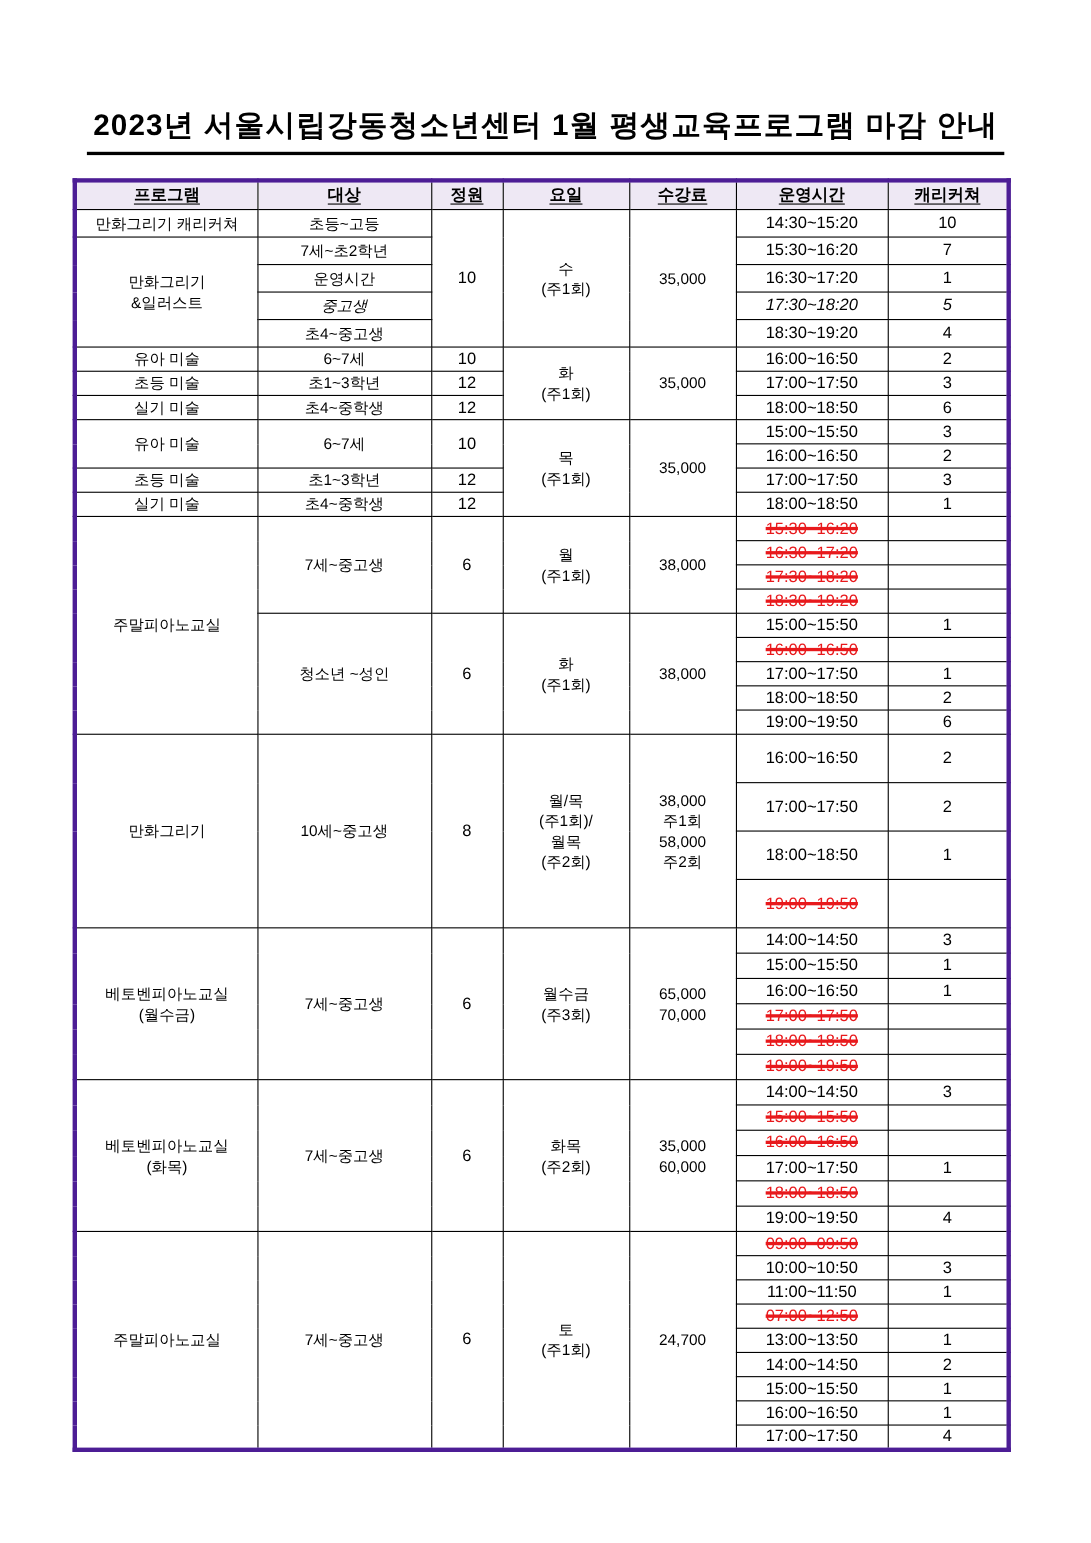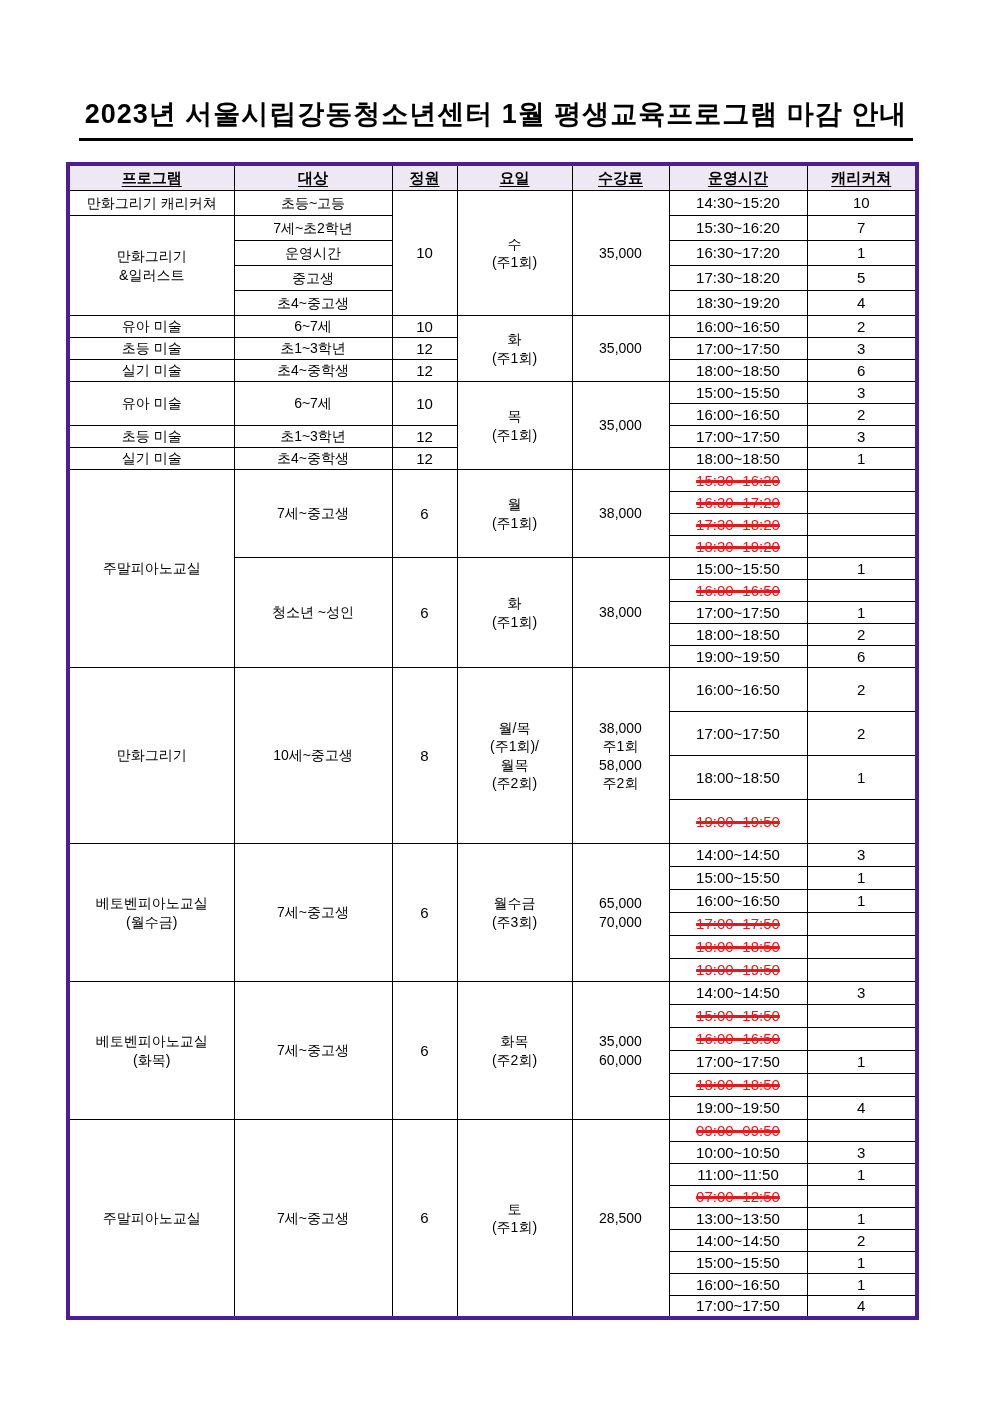--- a/index.html
+++ b/index.html
@@ -108,21 +108,21 @@
 &amp;일러스트</td>
         <td class="target">7세~초2학년</td>
         <td class="time">15:30~16:20</td>
         <td class="left">7</td>
       </tr>
       <tr style="height: 25px;">
         <td class="target">운영시간</td>
         <td class="time">16:30~17:20</td>
         <td class="left">1</td>
       </tr>
-      <tr style="height: 25px;">
+      <tr style="height: 25px; font-style: italic;">
         <td class="target">중고생</td>
         <td class="time">17:30~18:20</td>
         <td class="left">5</td>
       </tr>
       <tr style="height: 25px;">
         <td class="target">초4~중고생</td>
         <td class="time">18:30~19:20</td>
         <td class="left">4</td>
       </tr>
       <tr style="height: 22px;">
@@ -314,21 +314,21 @@
       <tr style="height: 23px;">
         <td class="time">19:00~19:50</td>
         <td class="left">4</td>
       </tr>
       <tr style="height: 22px;">
         <td class="program" rowspan="9">주말피아노교실</td>
         <td class="target" rowspan="9">7세~중고생</td>
         <td class="cap" rowspan="9">6</td>
         <td class="day" rowspan="9">토
 (주1회)</td>
-        <td class="fee" rowspan="9">28,500</td>
+        <td class="fee" rowspan="9">24,700</td>
         <td class="time struck">09:00~09:50</td>
         <td class="left"></td>
       </tr>
       <tr style="height: 22px;">
         <td class="time">10:00~10:50</td>
         <td class="left">3</td>
       </tr>
       <tr style="height: 22px;">
         <td class="time">11:00~11:50</td>
         <td class="left">1</td>

